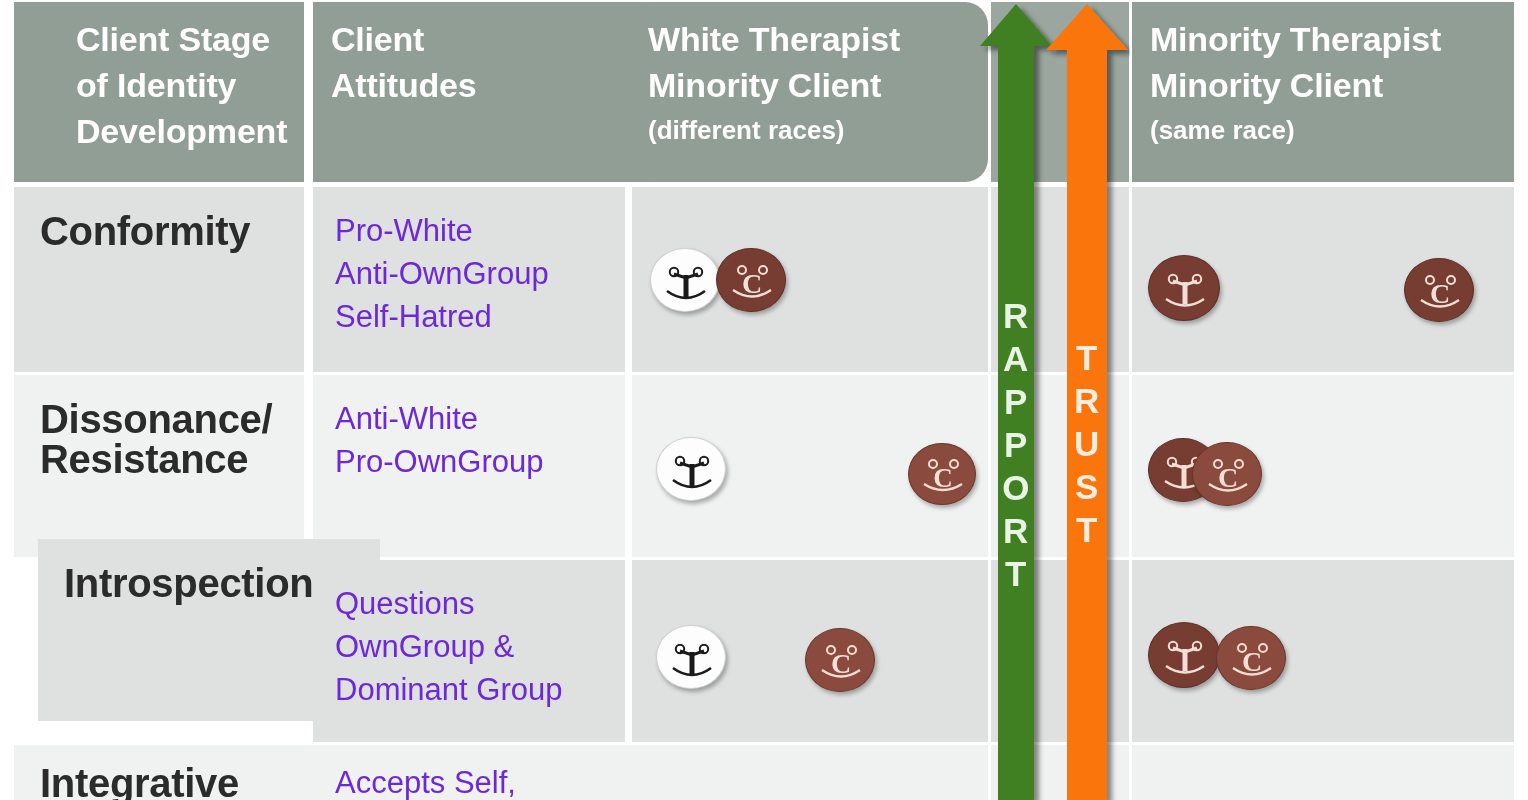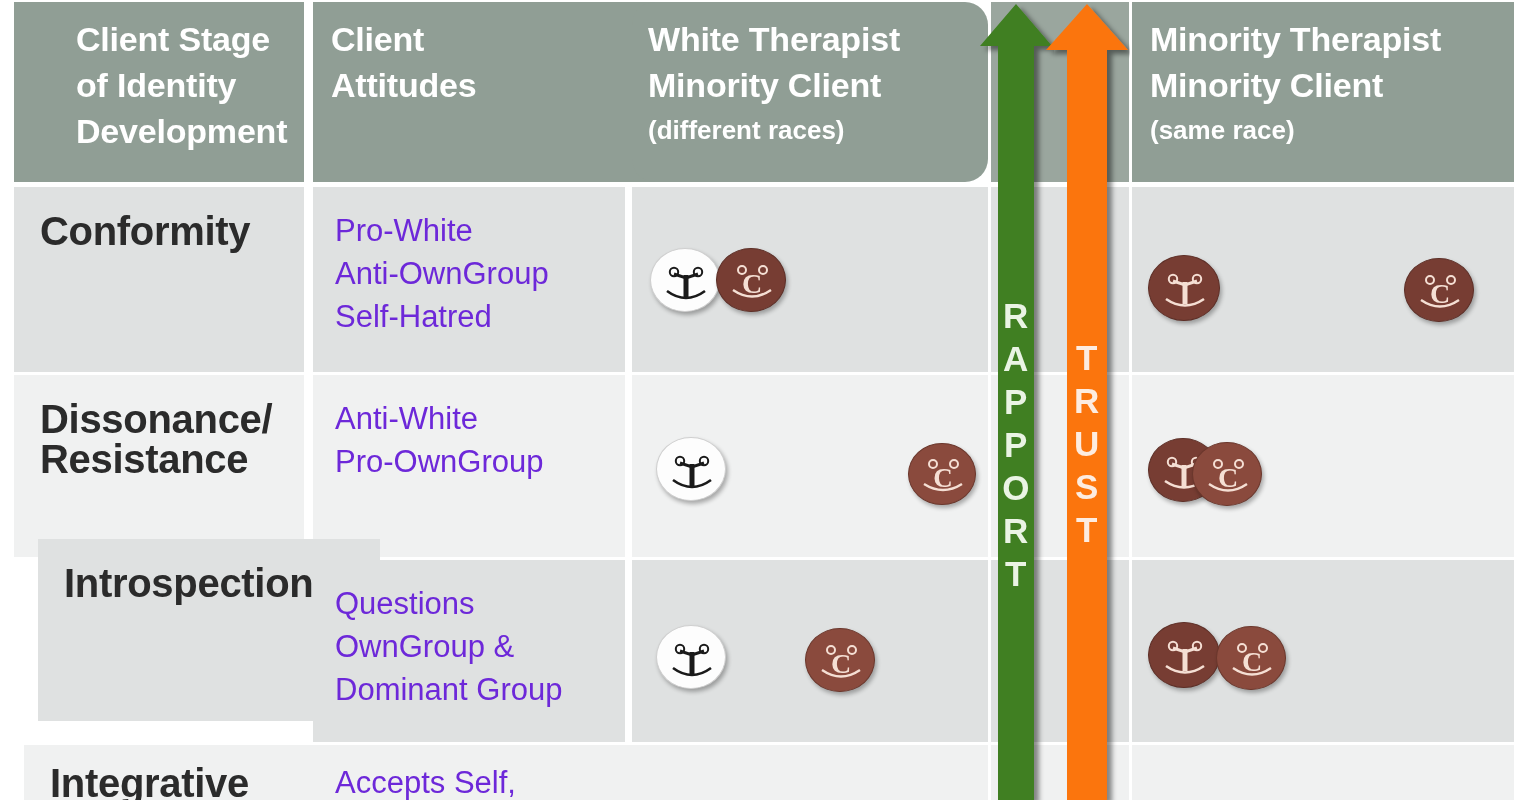--- a/index.html
+++ b/index.html
@@ -183,21 +183,21 @@
     <div class="attitudes">
       <div>Questions</div>
       <div>OwnGroup &amp;</div>
       <div>Dominant Group</div>
     </div>
   </div>
   <div class="cell row-dark" style="left:632px; top:560px; width:356px; height:182px;"></div>
   <div class="cell row-dark" style="left:991px; top:560px; width:138px; height:182px;"></div>
   <div class="cell row-dark" style="left:1132px; top:560px; width:382px; height:182px;"></div>
 
-  <div class="cell row-light" style="left:24px; top:745px; width:310px; height:55px;">
+  <div class="cell row-light" style="left:14px; top:745px; width:310px; height:55px;">
     <div class="stage-label" style="padding-top:18px;">Integrative</div>
   </div>
   <div class="cell row-light" style="left:313px; top:745px; width:358px; height:55px;">
     <div class="attitudes" style="padding-top:16px;">
       <div>Accepts Self,</div>
     </div>
   </div>
   <div class="cell row-light" style="left:632px; top:745px; width:356px; height:55px;"></div>
   <div class="cell row-light" style="left:991px; top:745px; width:138px; height:55px;"></div>
   <div class="cell row-light" style="left:1132px; top:745px; width:382px; height:55px;"></div>

